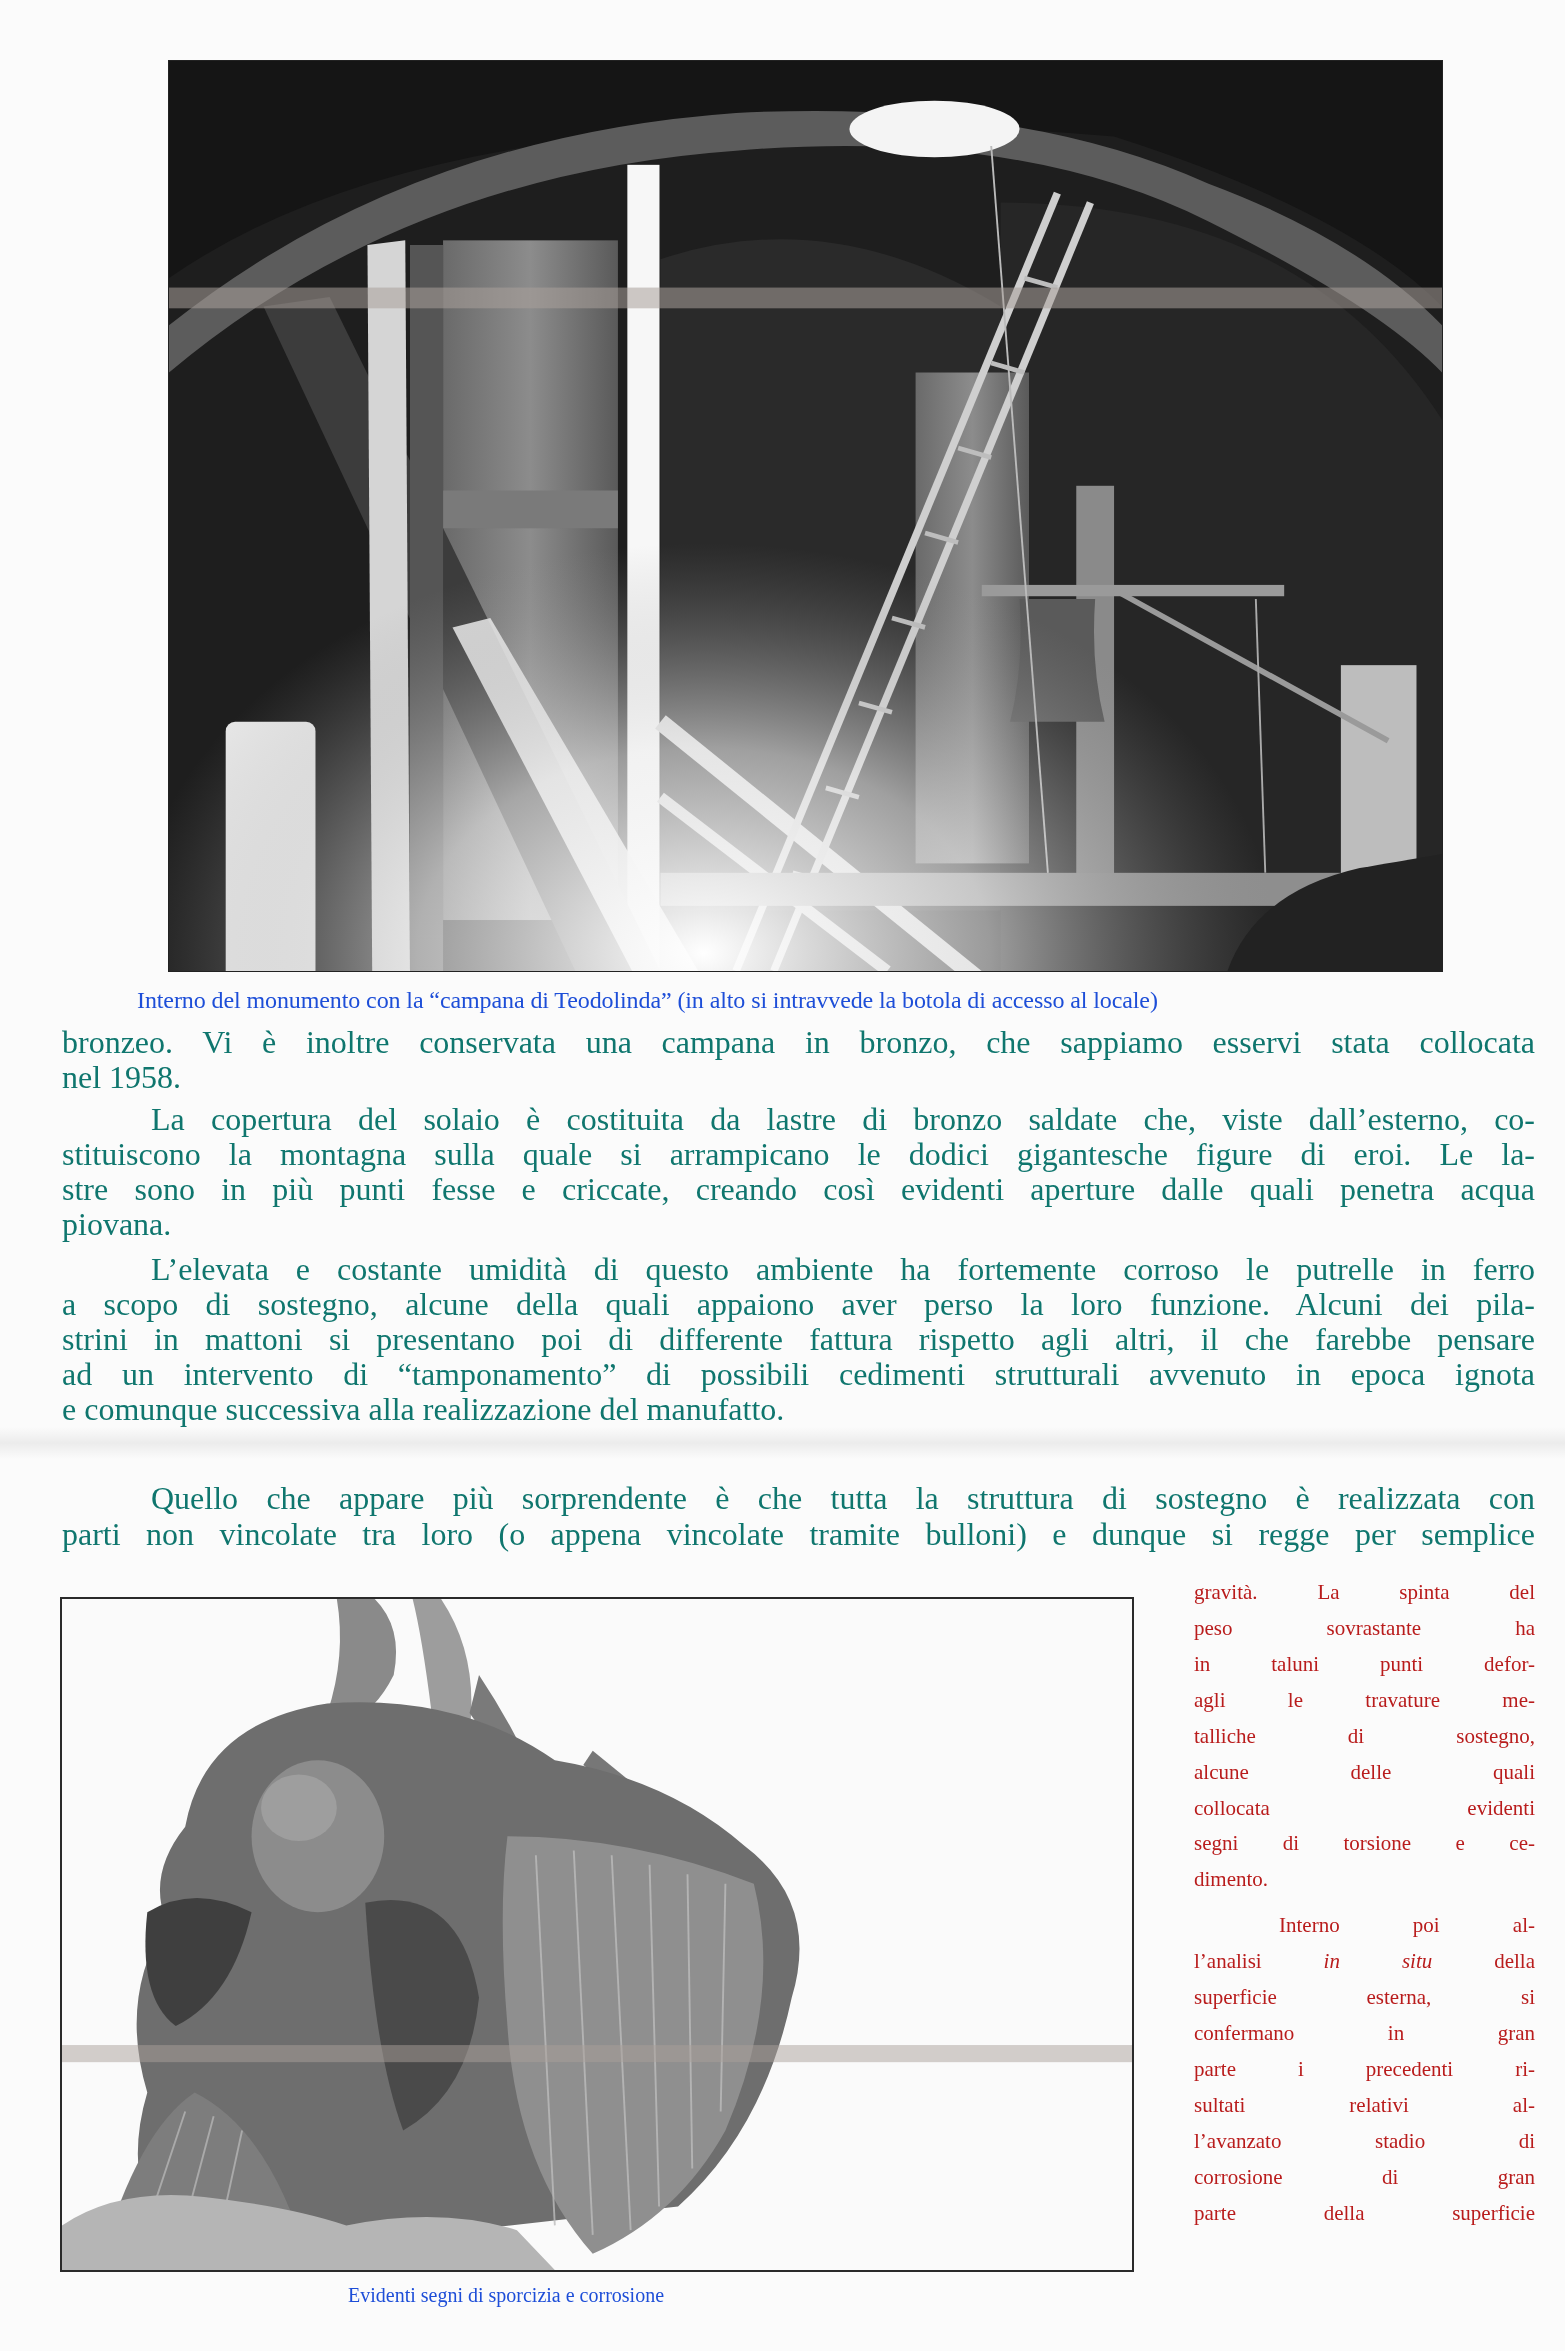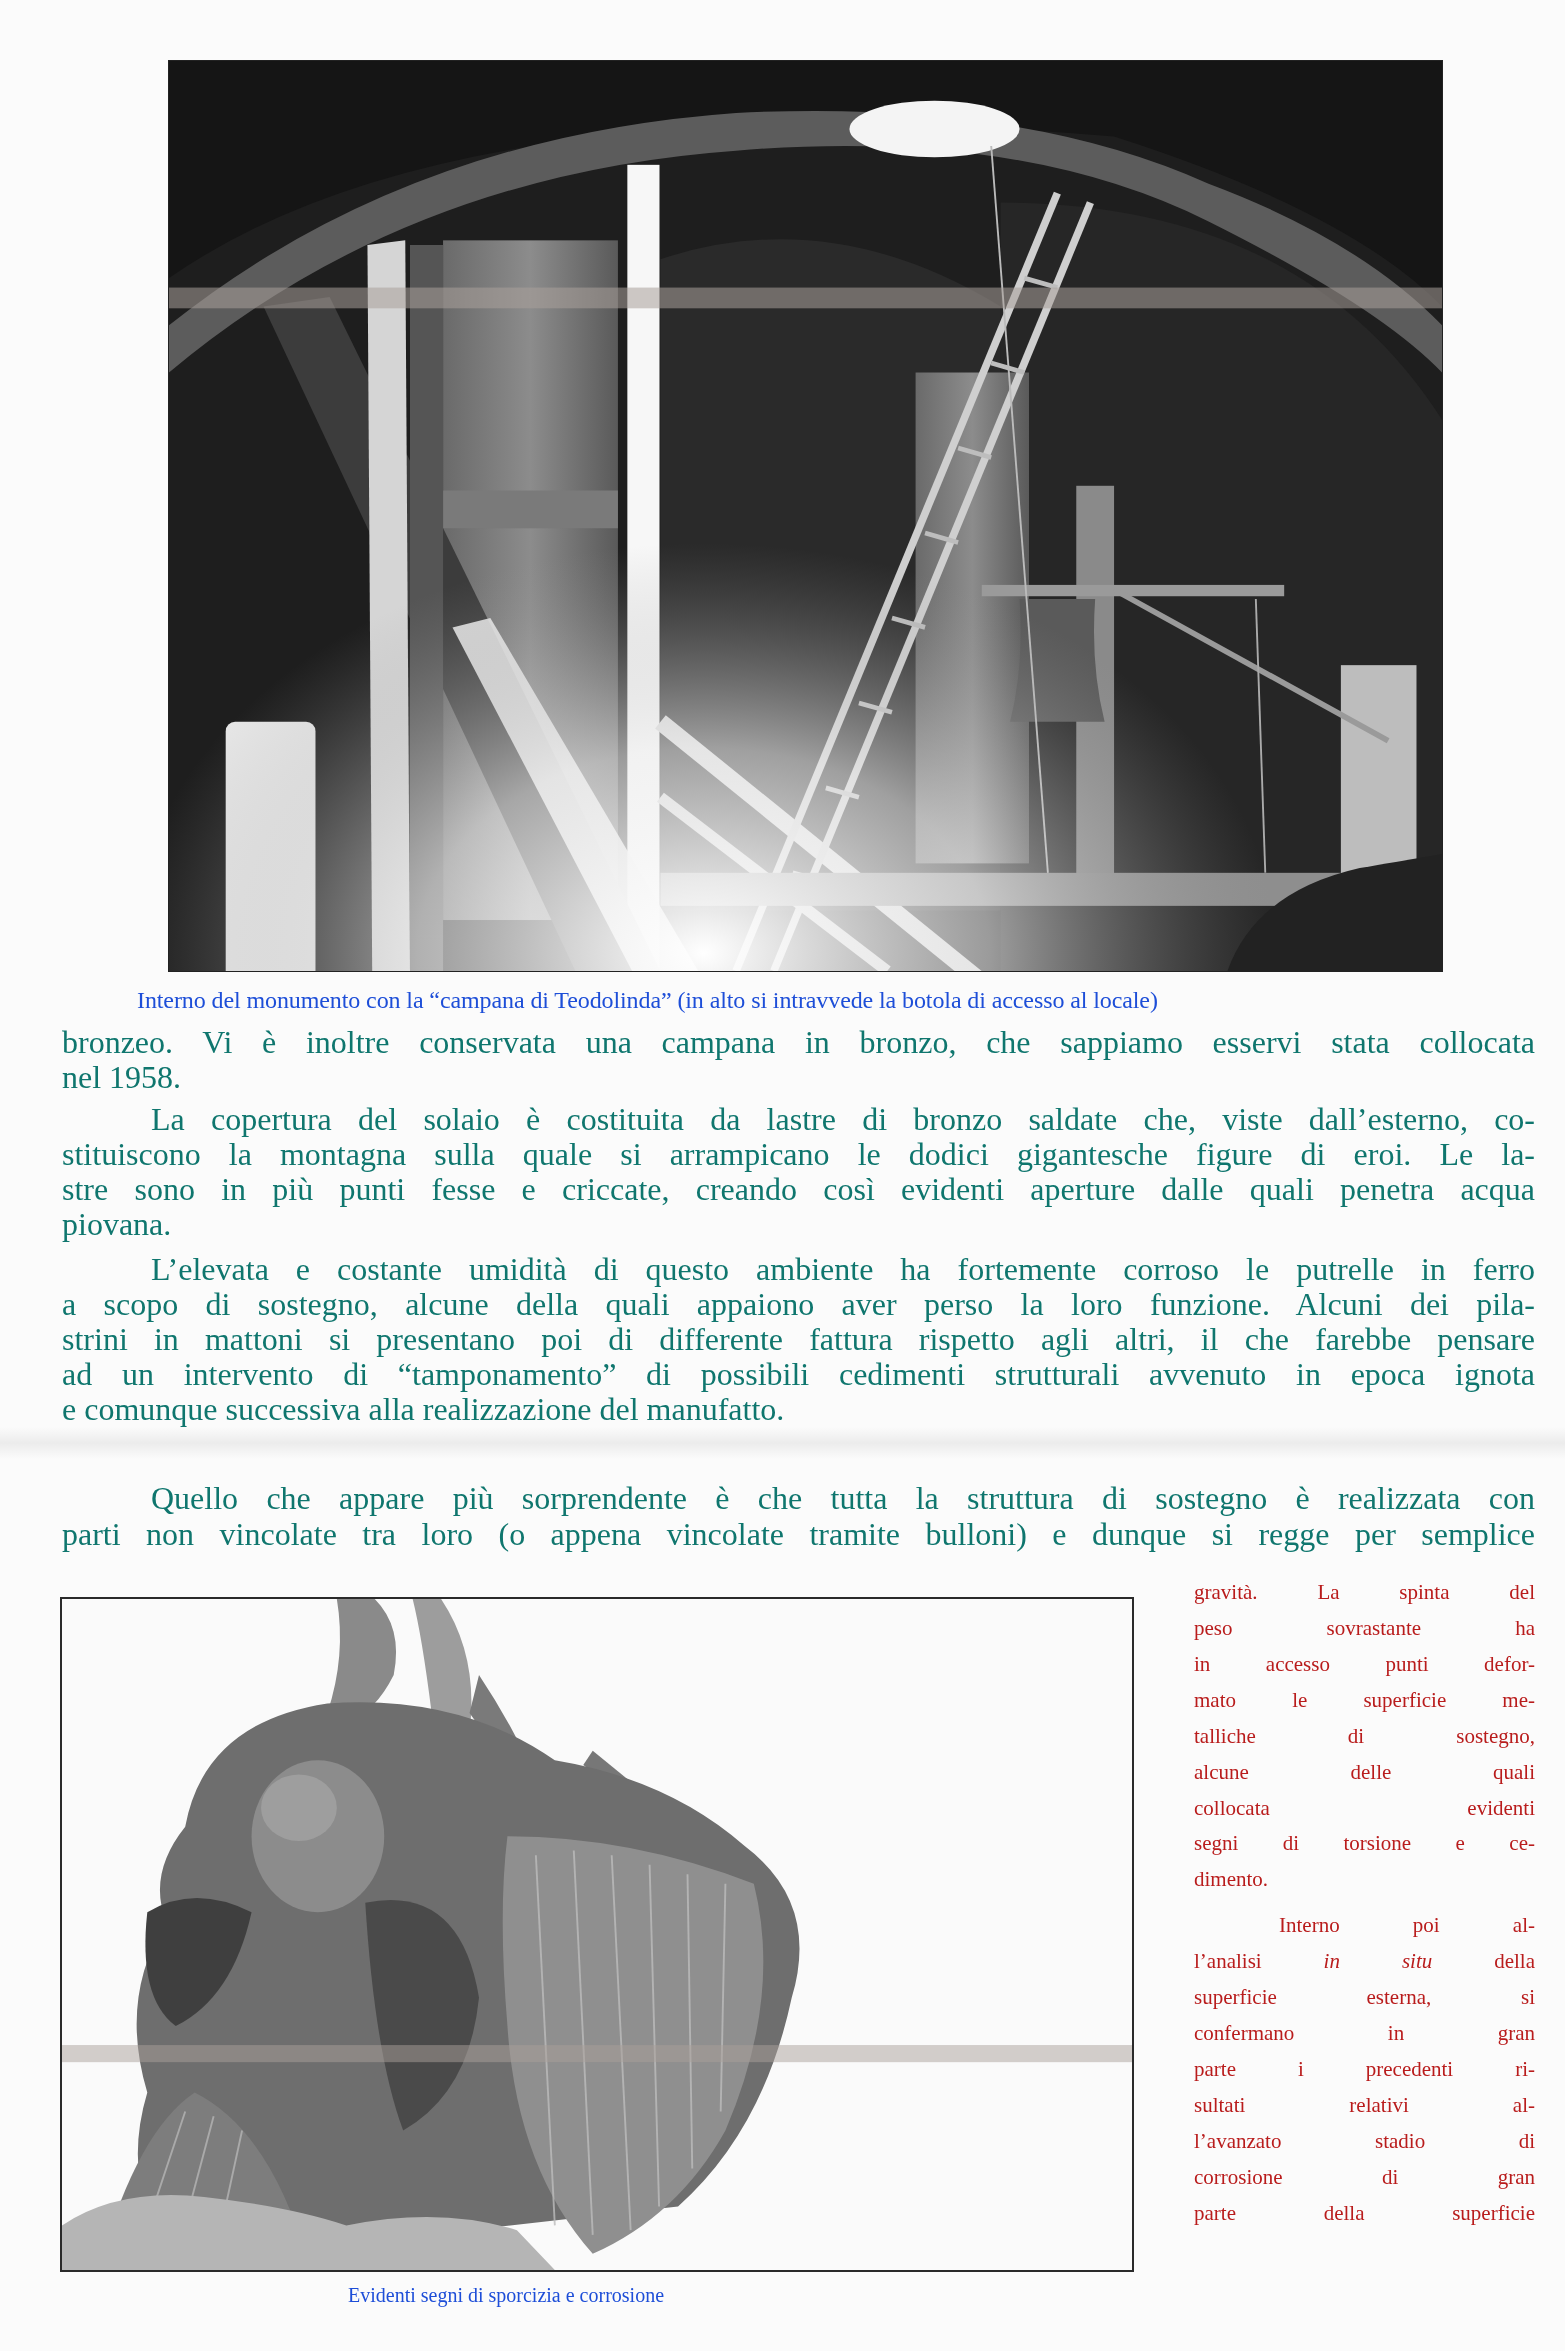--- a/index.html
+++ b/index.html
@@ -225,22 +225,22 @@
     </g>
 
     <path d="M0,707 L0,660 Q60,620 150,630 Q240,640 300,660 Q400,640 480,665 L520,707 Z" fill="#b5b5b5"></path>
 
     <rect x="0" y="470" width="1129" height="18" fill="#a9a09a" opacity="0.5"></rect>
   </svg>
 </div>
 
 <div class="col" style="top:1575px">gravità. La spinta del</div>
 <div class="col" style="top:1611px">peso sovrastante ha</div>
-<div class="col" style="top:1647px">in accesso punti defor-</div>
-<div class="col" style="top:1683px">mato le superficie me-</div>
+<div class="col" style="top:1647px">in taluni punti defor-</div>
+<div class="col" style="top:1683px">agli le travature me-</div>
 <div class="col" style="top:1719px">talliche di sostegno,</div>
 <div class="col" style="top:1755px">alcune delle quali</div>
 <div class="col" style="top:1791px">collocata evidenti</div>
 <div class="col" style="top:1826px">segni di torsione e ce-</div>
 <div class="col last" style="top:1862px">dimento.</div>
 
 <div class="col indent" style="top:1908px">Interno poi al-</div>
 <div class="col" style="top:1944px"><span>l’analisi </span><em>in situ</em><span> della</span></div>
 <div class="col" style="top:1980px">superficie esterna, si</div>
 <div class="col" style="top:2016px">confermano in gran</div>

